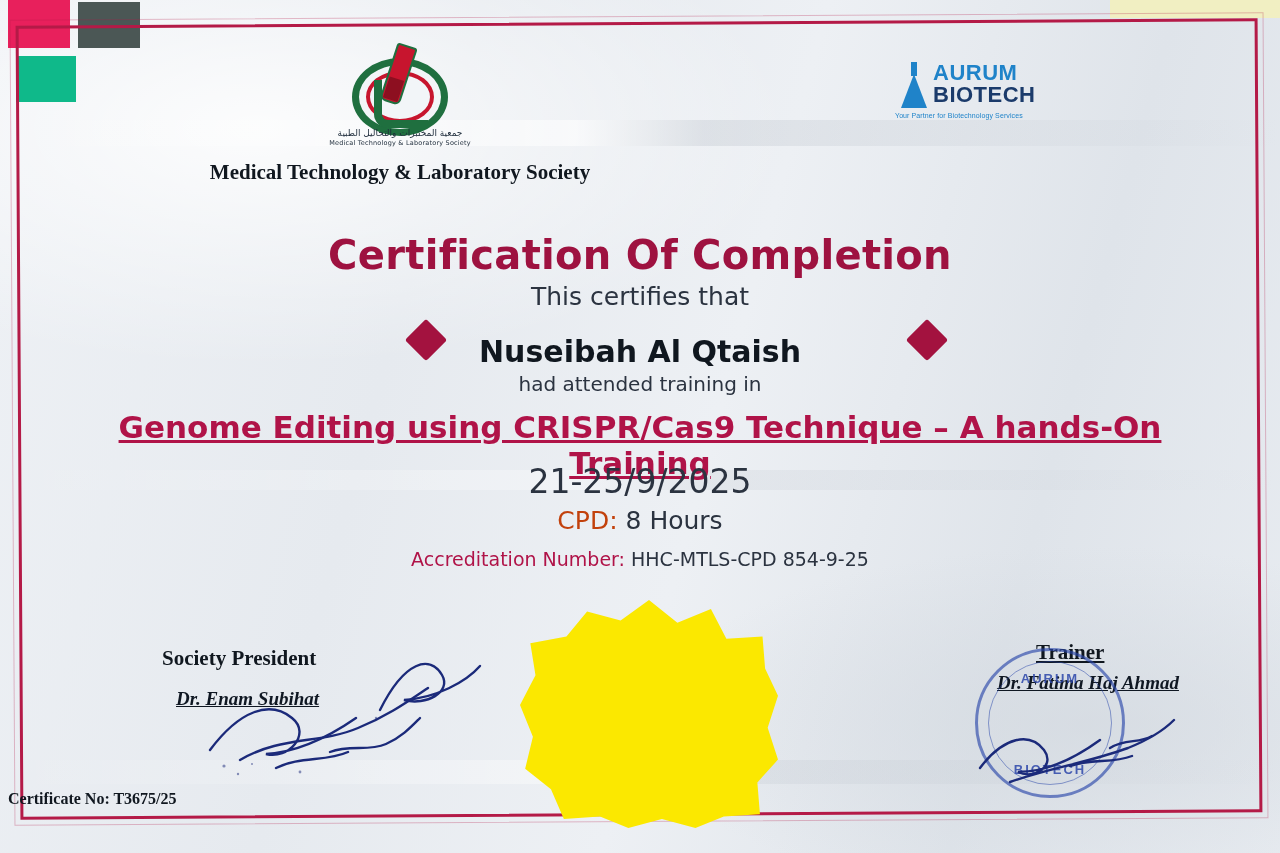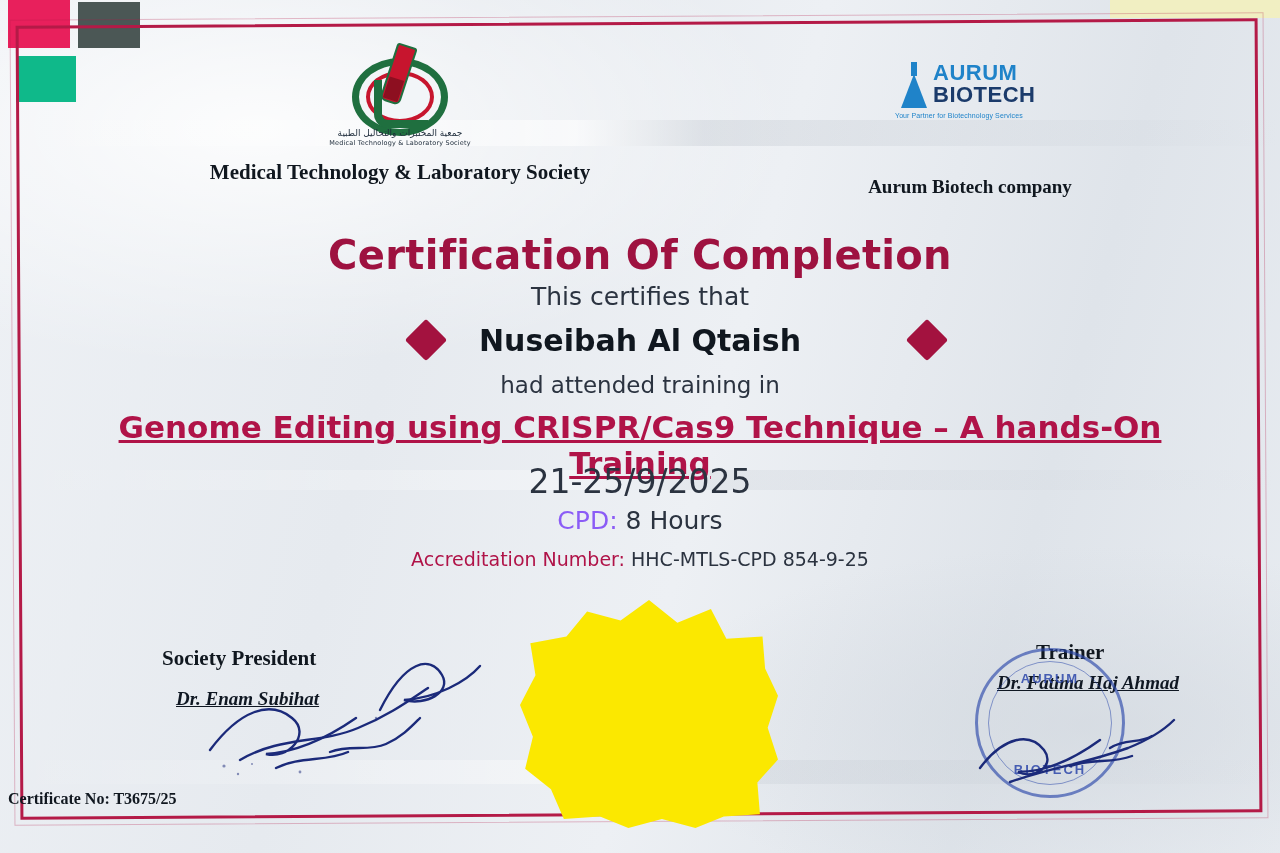--- a/index.html
+++ b/index.html
@@ -190,29 +190,29 @@
     letter-spacing: .3px;
     font-family: "DejaVu Sans", sans-serif;
   }
   .subtitle {
     top: 282px;
     font-size: 25px;
     color: #2b3340;
     font-family: "DejaVu Sans", sans-serif;
   }
   .recipient {
-    top: 323px;
+    top: 334px;
     font-size: 30px;
     font-weight: bold;
     color: #10171f;
     font-family: "DejaVu Sans", sans-serif;
   }
   .attended {
     top: 372px;
-    font-size: 23px;
+    font-size: 20px;
     color: #2b3340;
     font-family: "DejaVu Sans", sans-serif;
   }
   .course {
     top: 409px;
     font-size: 31px;
     font-weight: bold;
     color: #b01348;
     font-family: "DejaVu Sans", sans-serif;
     text-decoration: underline;
@@ -222,21 +222,21 @@
     font-size: 33px;
     color: #2b3340;
     font-family: "DejaVu Sans", sans-serif;
   }
   .cpd {
     top: 506px;
     font-size: 25px;
     color: #2b3340;
     font-family: "DejaVu Sans", sans-serif;
   }
-  .cpd .lbl { color: #8b5cf6; }
+  .cpd .lbl { color: #c2410c; }
   .accred {
     top: 548px;
     font-size: 19px;
     color: #2b3340;
     font-family: "DejaVu Sans", sans-serif;
   }
   .accred .lbl { color: #b01348; }
 
   .diamond {
     position: absolute;
@@ -265,21 +265,21 @@
 
   
   .role {
     position: absolute;
     font-size: 21px;
     font-weight: bold;
     color: #10171f;
     font-family: "Liberation Serif", serif;
   }
   #role-president { left: 162px; top: 646px; text-align: right; }
-  #role-trainer   { left: 1036px; top: 640px; }
+  #role-trainer   { left: 1036px; top: 640px; text-decoration: underline; }
 
   .signer {
     position: absolute;
     font-size: 19px;
     font-weight: bold;
     font-style: italic;
     color: #0f1722;
     text-decoration: underline;
     font-family: "Liberation Serif", serif;
   }
@@ -370,21 +370,20 @@
 
   <div class="logo-right">
     <div class="flask">
         <div class="stem"></div>
         <div class="body"></div>
       </div>
     <div class="brand1">AURUM</div>
     <div class="brand2">BIOTECH</div>
     <div class="tagline">Your Partner for Biotechnology Services</div>
   </div>
-  <div class="org-right-name">Aurum Biotech company</div>
 
   <div class="center-col subtitle">This certifies that</div>
   <div class="center-col title">Certification Of Completion</div>
 
   <div class="diamond" id="diamond-left"></div>
   <div class="diamond" id="diamond-right"></div>
   <div class="center-col recipient">Nuseibah Al Qtaish</div>
 
   <div class="center-col attended">had attended training in</div>
   <div class="center-col course">Genome Editing using CRISPR/Cas9 Technique – A hands-On Training</div>

